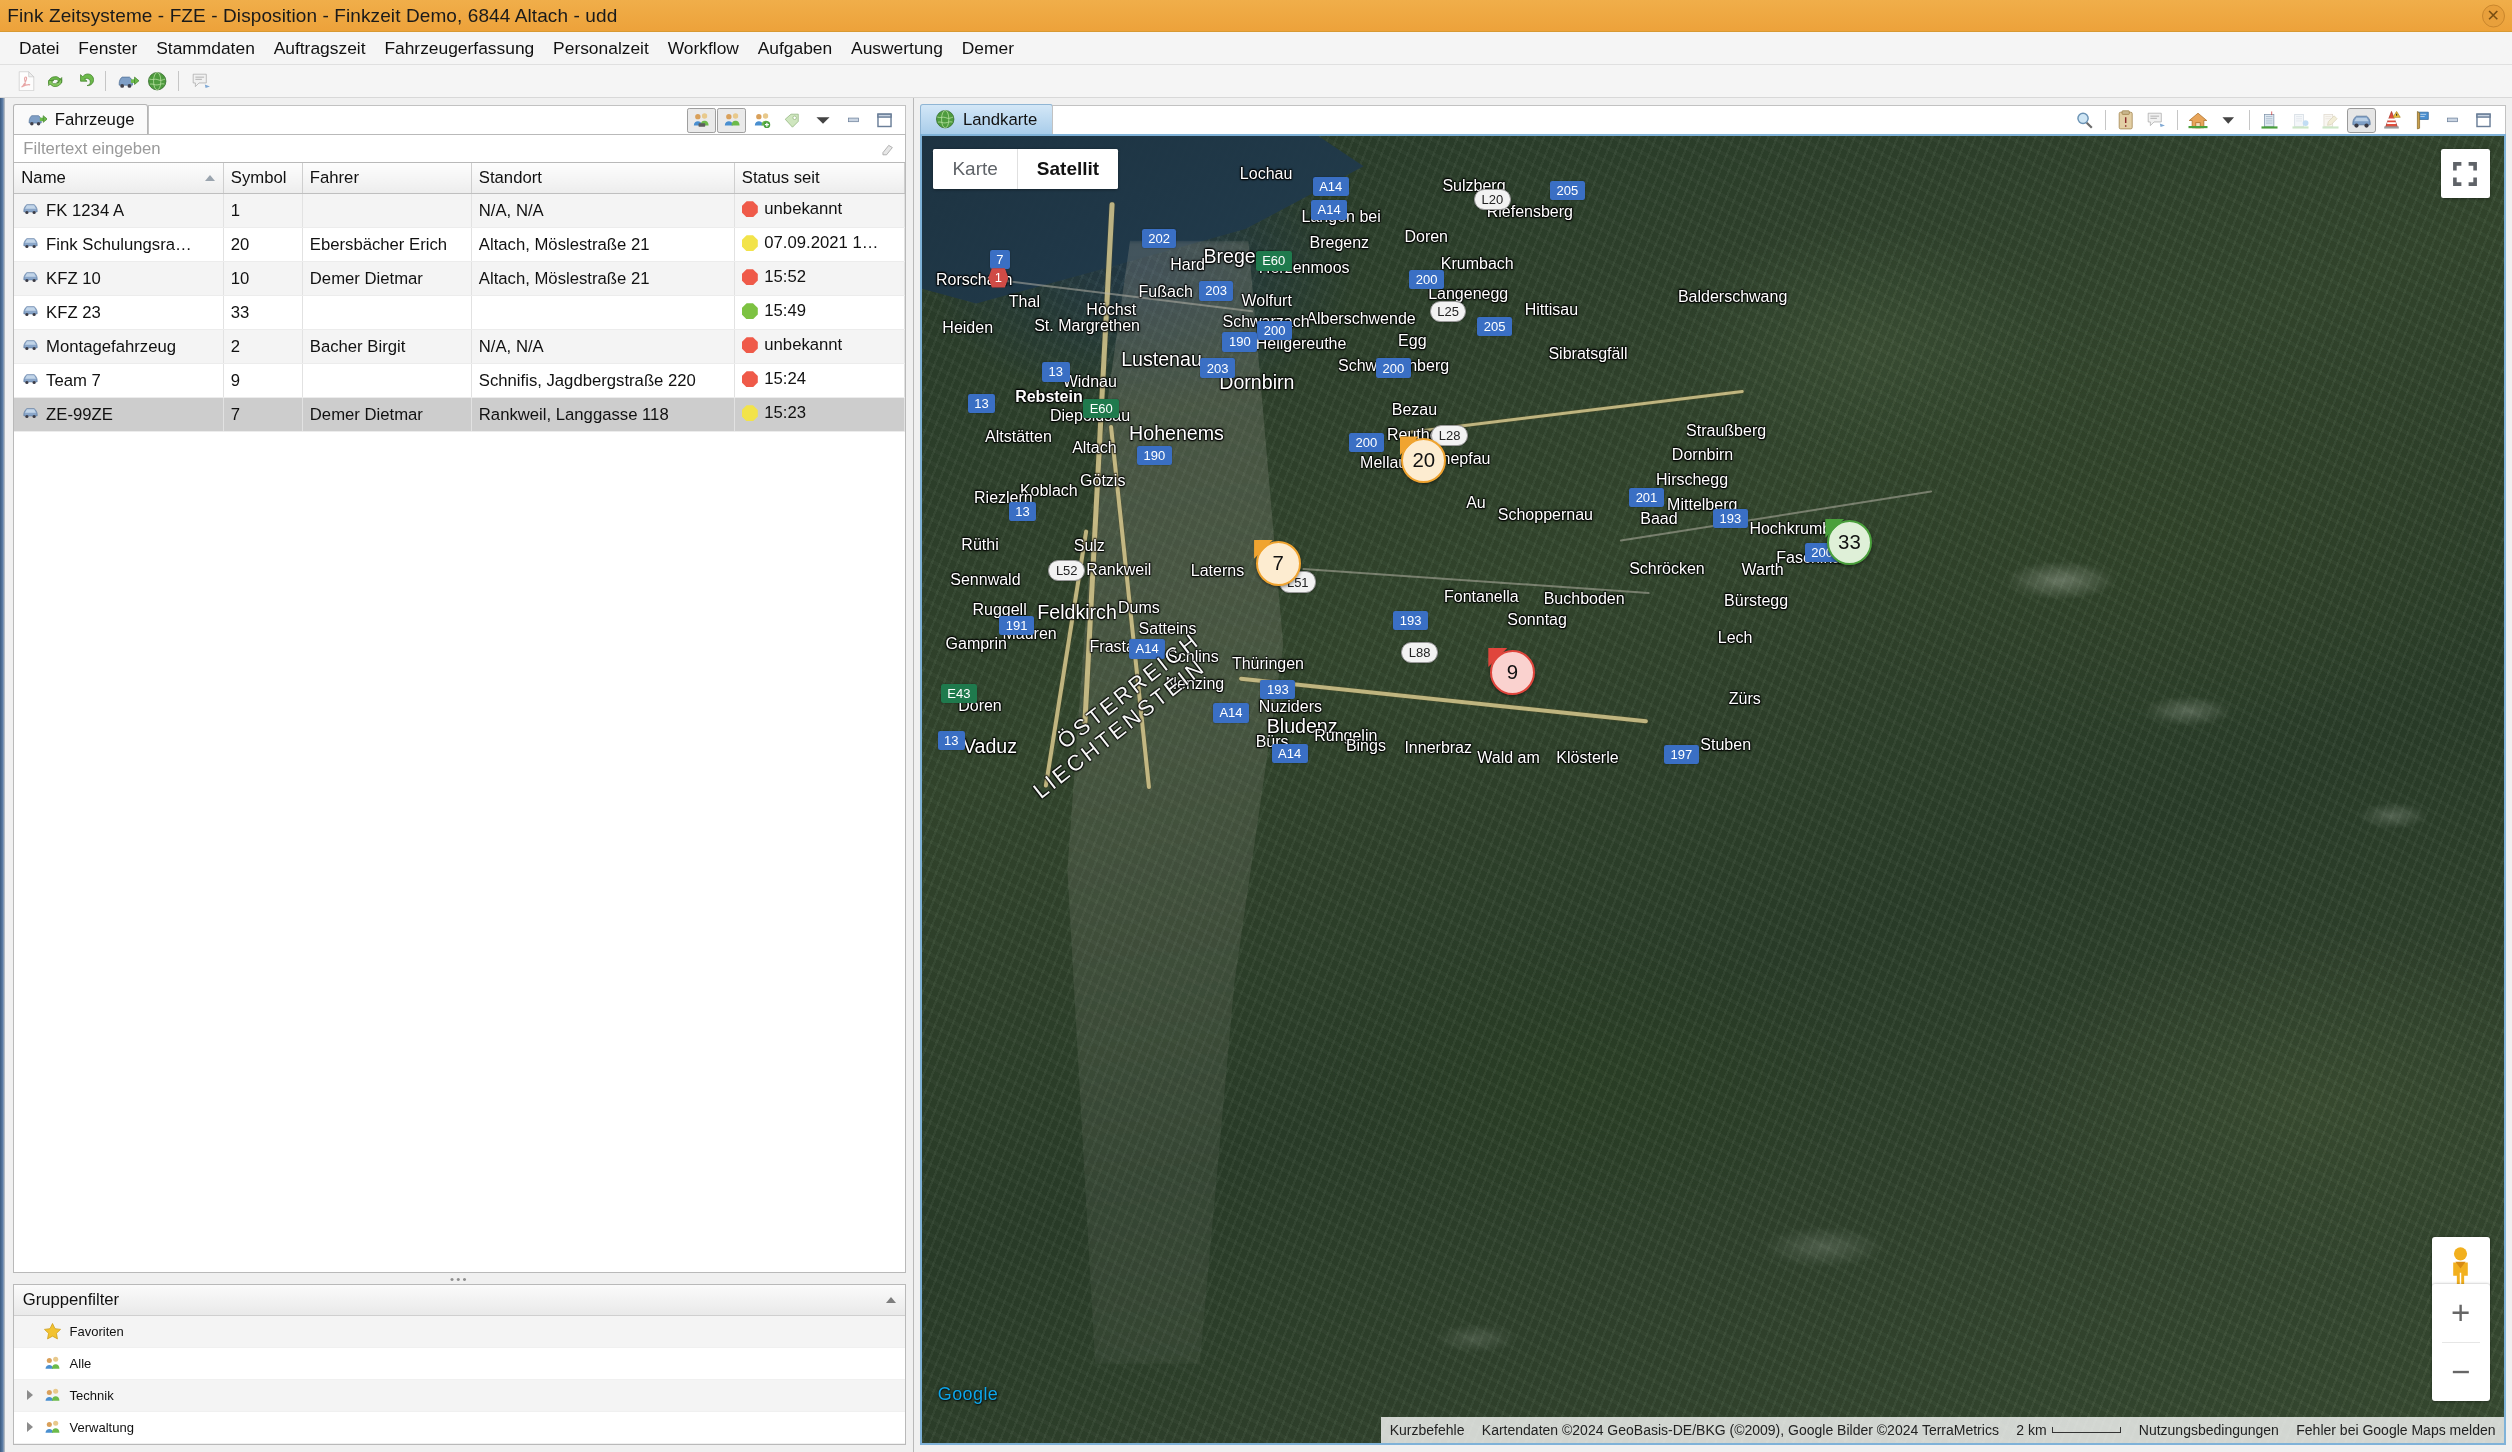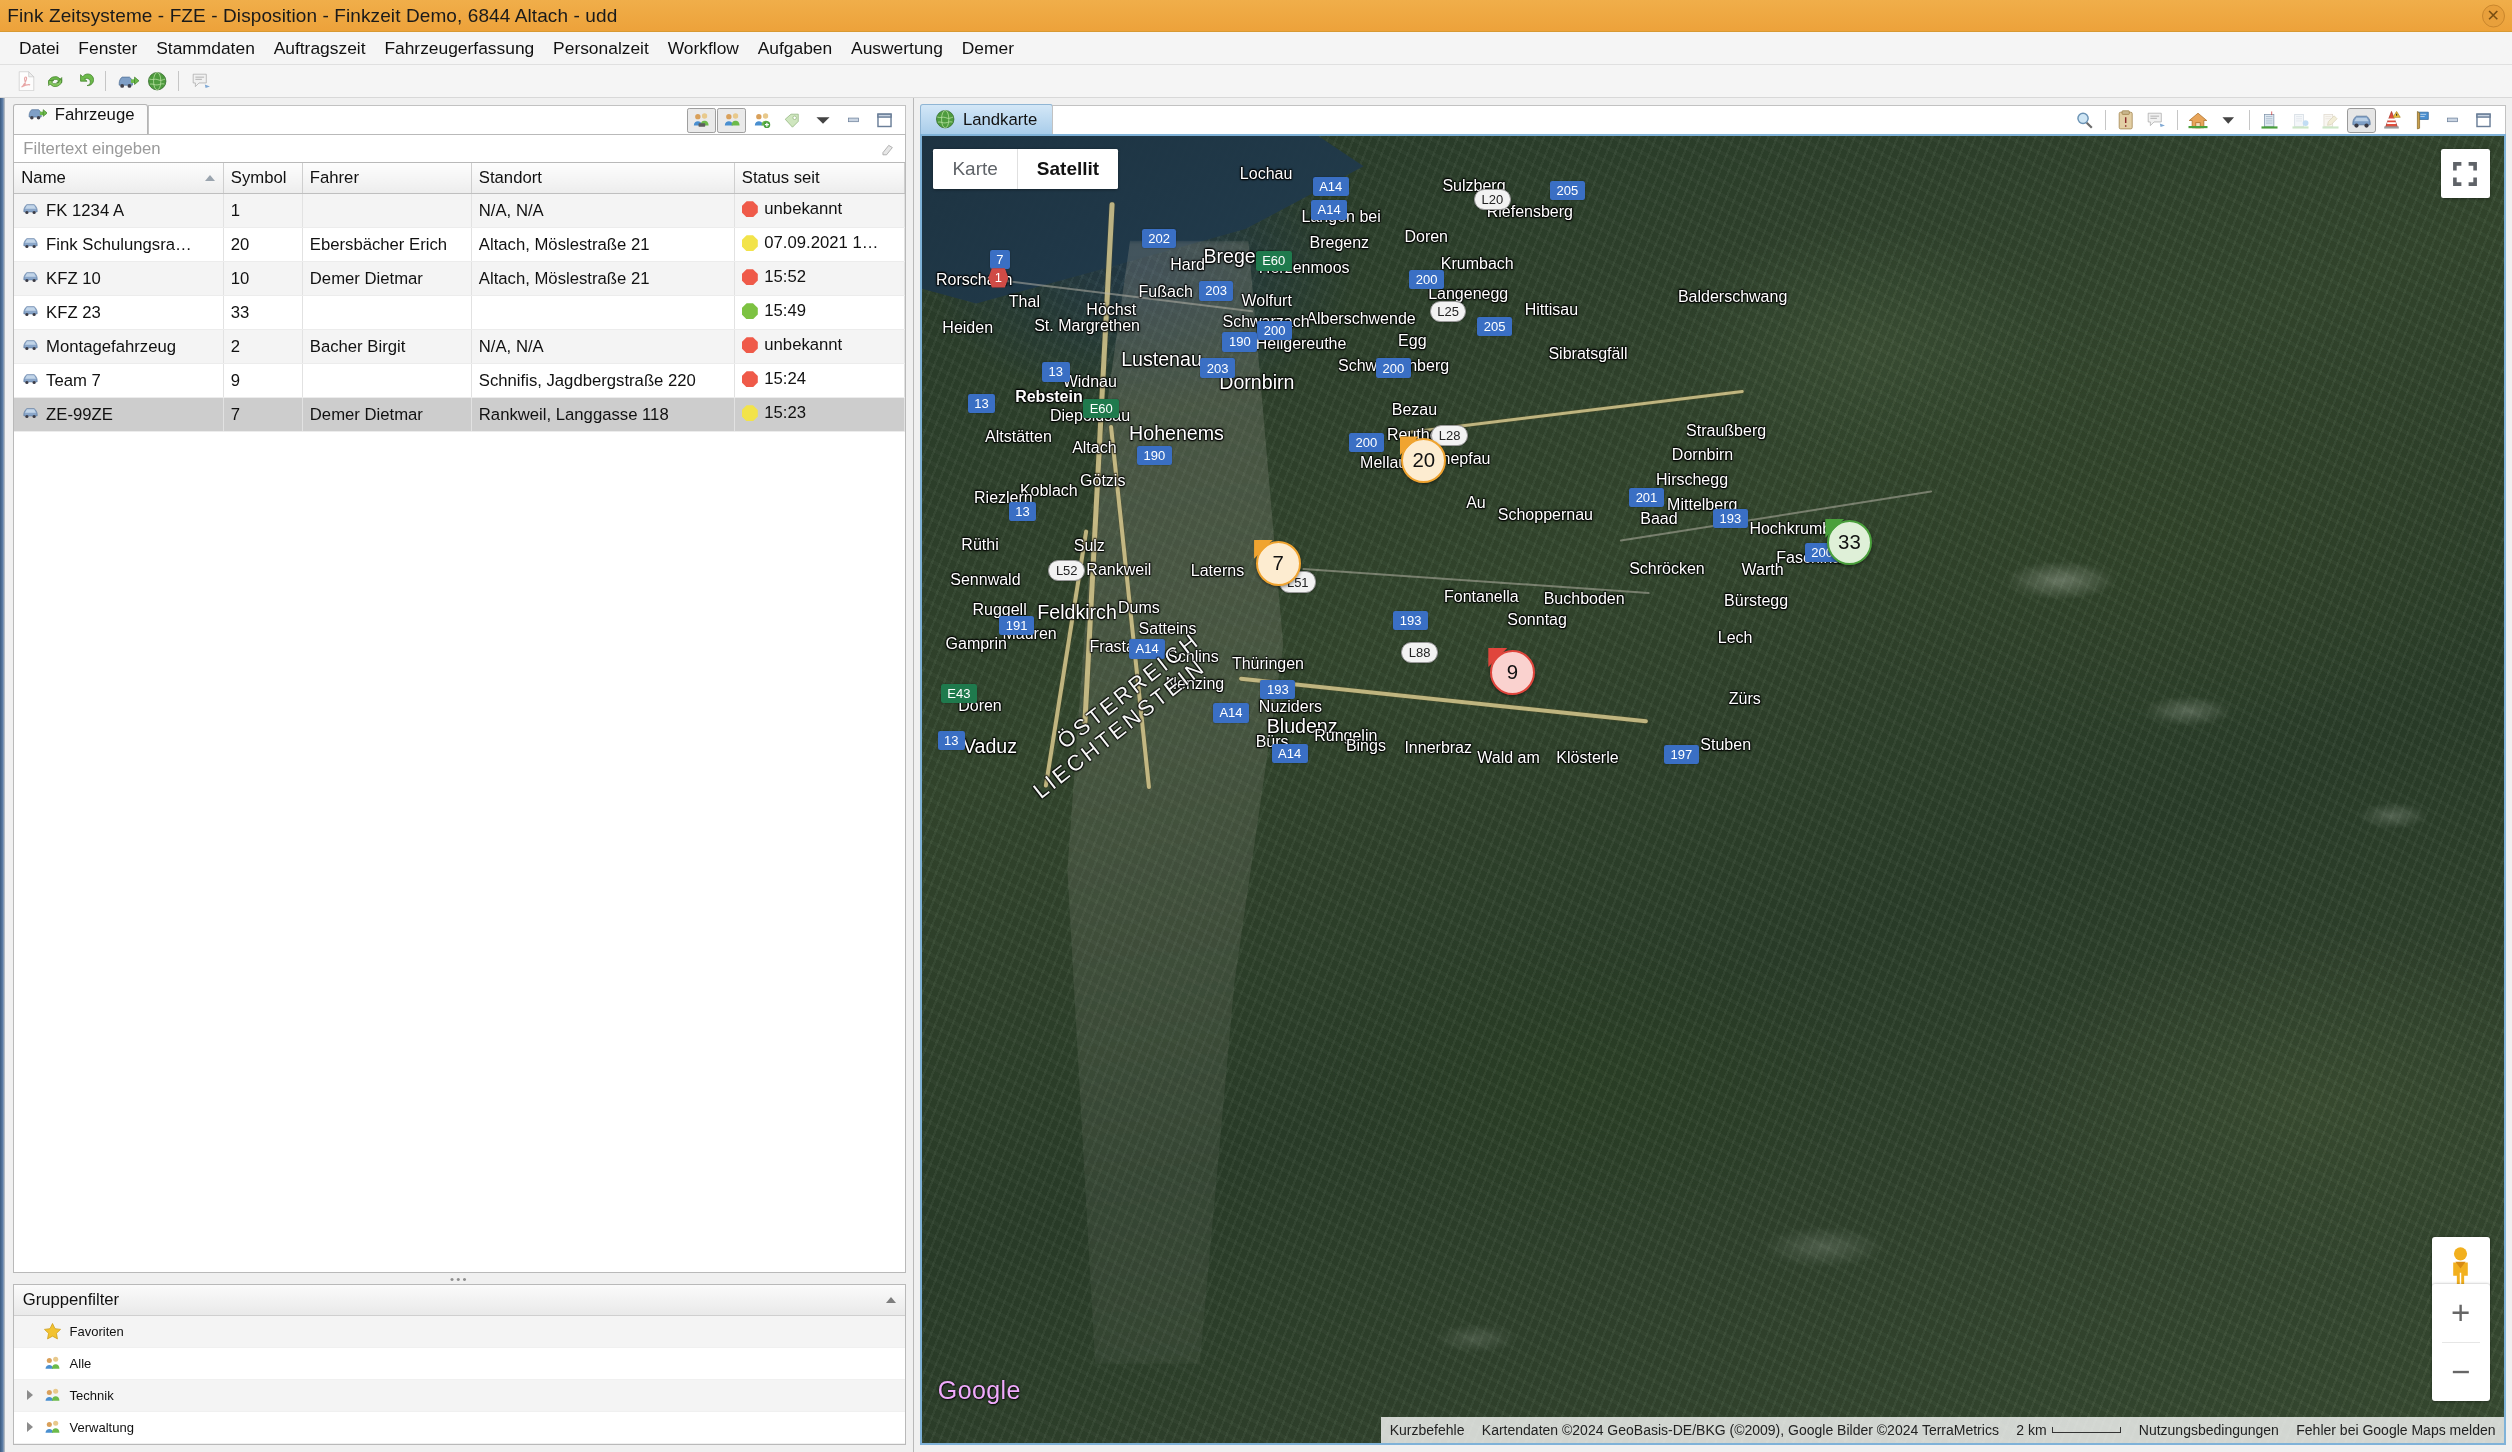--- a/index.html
+++ b/index.html
@@ -79,21 +79,21 @@
     position: absolute; left: 0; top: 0; bottom: 0; width: 5.1px;
     background: linear-gradient(to right,#3b5a80 0%, #5d7ea7 55%, #c8c8c8 100%);
   }
 
   
   .tabrow {
     display: flex; align-items: flex-end;
     height: 30.5px; position: relative;
   }
   .tab {
-    display: flex; gap: 7.3px;
+    display: flex; align-items: center; gap: 7.3px;
     height: 30.5px; padding: 0 13px;
     background: #fafafa;
     border: 0.7px solid #b4b4b4; border-bottom: none;
     border-radius: 2.9px 2.9px 0 0;
     font-size: 16.7px; color: #111;
     cursor: pointer;
   }
   .tabfill {
     flex: 1; height: 29px;
     border: 0.7px solid #c2c2c2; border-bottom: none;
@@ -323,21 +323,21 @@
     display: flex; flex-direction: column; cursor: pointer;
   }
   .zoomctl div {
     height: 58px; display: flex; align-items: center; justify-content: center;
     font-size: 33px; color: #666; user-select: none;
   }
   .zoomctl .div { height: 0.7px; background: #e6e6e6; margin: 0 10.2px; }
 
   .gmlogo {
     position: absolute; left: 16px; bottom: 38px;
-    font-size: 25px; color: #f0abfc; letter-spacing: 0.4px;
+    font-size: 18px; color: #0ea5e9; letter-spacing: 0.4px;
     text-shadow: 0 0 2.9px rgba(0,0,0,.7), 0.7px 0.7px 1.5px rgba(0,0,0,.8);
     font-family: "Liberation Sans", sans-serif;
   }
   .attribution {
     position: absolute; left: 0; right: 0; bottom: 0;
     height: 26px; display: flex; align-items: center; justify-content: flex-end;
     gap: 0; font-size: 14px; color: #222;
   }
   .attribution .seg {
     background: rgba(255,255,255,.78);

